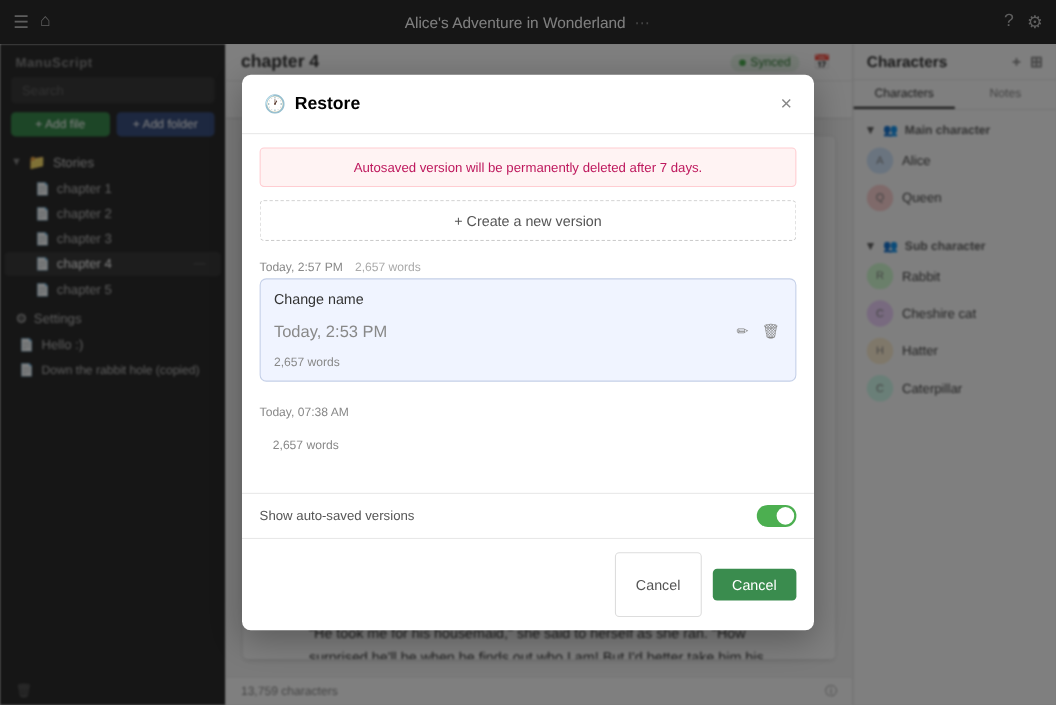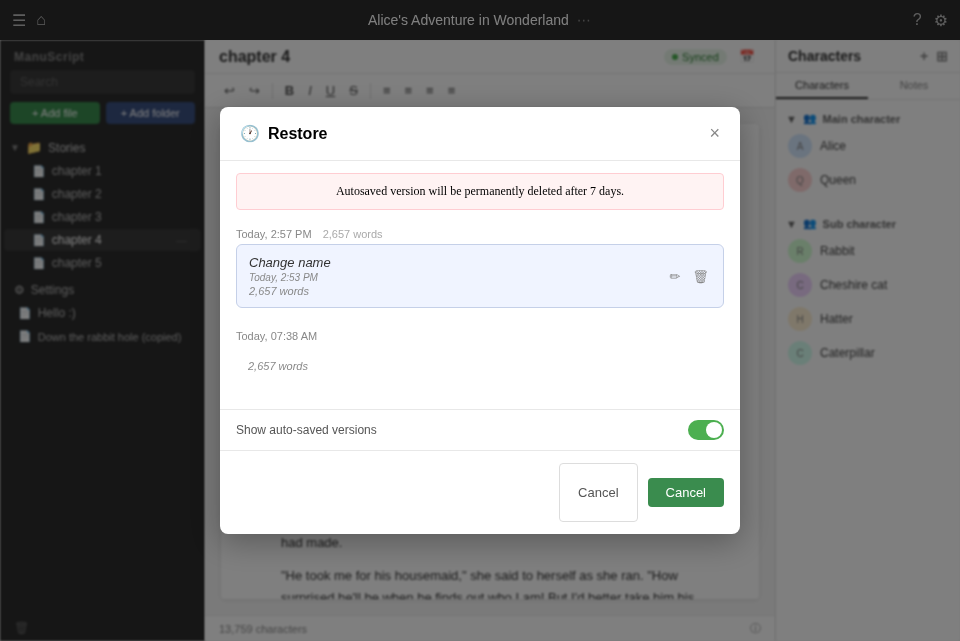--- a/index.html
+++ b/index.html
@@ -68,31 +68,31 @@
     .right-tab { flex: 1; padding: 6px; text-align: center; font-size: 11px; color: #888; cursor: pointer; border-bottom: 2px solid transparent; }
     .right-tab.active { color: #333; border-bottom-color: #333; }
 
     
     .modal-overlay { position: fixed; top: 0; left: 0; width: 100%; height: 100%; background: rgba(0,0,0,0.5); display: flex; align-items: center; justify-content: center; z-index: 100; }
     .modal { background: #fff; border-radius: 8px; width: 520px; max-height: 540px; display: flex; flex-direction: column; box-shadow: 0 8px 32px rgba(0,0,0,0.3); overflow: hidden; }
     .modal-header { display: flex; align-items: center; justify-content: space-between; padding: 16px 20px; border-bottom: 1px solid #e8e8e8; }
     .modal-title { display: flex; align-items: center; gap: 8px; font-size: 16px; font-weight: 600; }
     .modal-title-icon { color: #666; font-size: 16px; }
     .modal-close { background: none; border: none; font-size: 18px; color: #888; cursor: pointer; }
-    .modal-alert { background: #fff3f3; border: 1px solid #ffcdd2; border-radius: 4px; margin: 12px 16px; padding: 10px 14px; font-size: 12px; color: #000000; text-align: center; font-family: Liberation Serif, serif; }
+    .modal-alert { background: #fff3f3; border: 1px solid #ffcdd2; border-radius: 4px; margin: 12px 16px; padding: 10px 14px; font-size: 12px; color: #be185d; text-align: center; }
     .modal-new-version { margin: 0 16px 12px; }
     .new-version-btn { width: 100%; background: none; border: 1px dashed #ccc; border-radius: 4px; padding: 10px; font-size: 13px; color: #555; cursor: pointer; display: flex; align-items: center; justify-content: center; gap: 6px; }
     .history-list { flex: 1; overflow-y: auto; padding: 0 16px 8px; }
     .history-group { margin-bottom: 16px; }
     .history-group-date { font-size: 11px; color: #888; padding: 6px 0 4px; font-weight: 500; }
     .history-item { padding: 10px 12px; border-radius: 6px; cursor: pointer; display: flex; align-items: center; justify-content: space-between; margin-bottom: 2px; }
     .history-item.selected { background: #f0f4ff; border: 1px solid #c5d0e8; }
-    .history-item-info { display: flex; flex-direction: column; gap: 2px; font-style: italic; }
+    .history-item-info { display: flex; flex-direction: column; gap: 14px; }
     .history-item-name { font-size: 13px; color: #333; font-weight: 500; }
-    .history-item-date { font-size: 10px; color: #888; }
+    .history-item-date { font-size: 15px; color: #888; }
     .history-item-words { font-size: 11px; color: #888; }
     .history-item-actions { display: flex; gap: 8px; opacity: 0; }
     .history-item.selected .history-item-actions { opacity: 1; }
     .history-action-btn { background: none; border: none; color: #888; cursor: pointer; font-size: 13px; padding: 2px; }
     .modal-toggle { display: flex; align-items: center; justify-content: space-between; padding: 10px 16px; border-top: 1px solid #e8e8e8; }
     .toggle-label { font-size: 12px; color: #555; }
     .toggle { position: relative; width: 36px; height: 20px; }
     .toggle input { opacity: 0; width: 0; height: 0; }
     .toggle-slider { position: absolute; top: 0; left: 0; right: 0; bottom: 0; background: #4caf50; border-radius: 20px; cursor: pointer; }
     .toggle-slider:before { content: ''; position: absolute; height: 16px; width: 16px; left: 18px; bottom: 2px; background: #fff; border-radius: 50%; }
@@ -273,20 +273,25 @@
     <div class="modal-header">
       <div class="modal-title">
         <span class="modal-title-icon">🕐</span>
         <span>Restore</span>
       </div>
       <button class="modal-close">×</button>
     </div>
     <div class="modal-alert">
       <span>Autosaved version will be permanently deleted after 7 days.</span>
     </div>
+    <div class="modal-new-version">
+      <button class="new-version-btn">
+        <span>+ Create a new version</span>
+      </button>
+    </div>
     <div class="history-list">
 
       <div class="history-group">
         <div class="history-group-date">
           <span>Today, 2:57 PM</span>
           <span style="margin-left:8px; color:#aaa;">2,657 words</span>
         </div>
         <div class="history-item selected">
           <div class="history-item-info">
             <span class="history-item-name">Change name</span>

